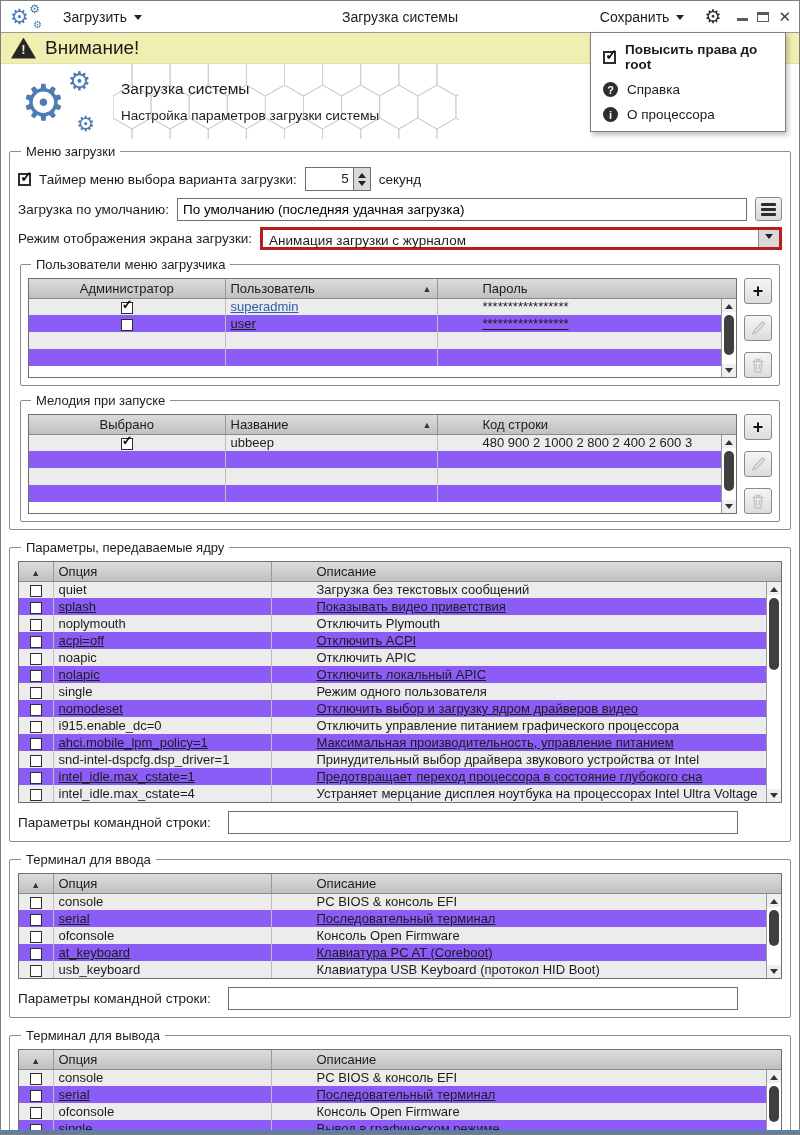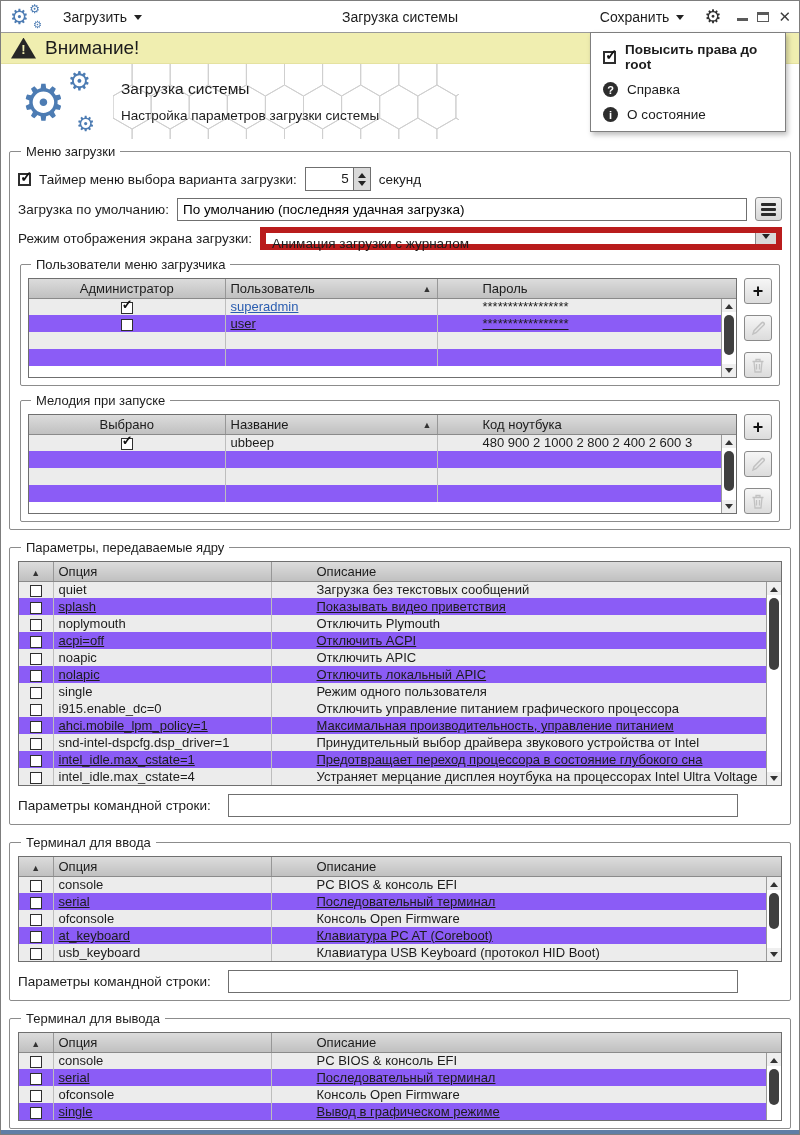--- a/index.html
+++ b/index.html
@@ -61,21 +61,21 @@
   .spinbox { display:flex; width:66px; height:24px; border:1px solid #6f6f6f; background:#fff; }
   .spin-val { flex:1; text-align:right; padding:3px 4px 0 0; font-size:13.5px; }
   .spin-btns { width:17px; border-left:1px solid #6f6f6f; background:#d9d9d9; display:flex; flex-direction:column; align-items:center; justify-content:center; gap:3px; }
   .tri-up { width:0; height:0; border:4px solid transparent; border-bottom:5px solid #222; }
   .tri-dn { width:0; height:0; border:4px solid transparent; border-top:5px solid #222; }
   input.txt { height:23px; border:1px solid #6f6f6f; font-family:inherit; font-size:13.5px; padding:0 5px; background:#fff; }
   .grow { flex:1; }
   .sqbtn { width:27px; height:24px; border:1px solid #8a8a8a; border-radius:3px; background:linear-gradient(#f2f2f2,#d8d8d8);
     display:flex; flex-direction:column; align-items:center; justify-content:center; gap:2px; }
   .sqbtn .bar { width:15px; height:3px; background:#2c2c2c; border-radius:1px; }
-  .combo { display:flex; height:23px; border:6px solid #b91c1c; background:#fff; flex:1; }
+  .combo { display:flex; height:23px; border:3px solid #b91c1c; background:#fff; flex:1; }
   .combo-text { flex:1; font-size:13.5px; padding:3px 6px 0; }
   .combo-btn { width:21px; background:#d9d9d9; border-left:1px solid #8a8a8a; display:flex; align-items:center; justify-content:center; }
 
   
   .table-wrap { display:flex; gap:7px; margin-top:4px; }
   .table-area { position:relative; flex:1; border:1px solid #6f6f6f; background:#fff; overflow:hidden; }
   table.grid { width:100%; border-collapse:collapse; table-layout:fixed; }
   table.grid th { background:linear-gradient(#dcdcdc,#c0c0c0); border-right:1px solid #979797; border-bottom:1px solid #8a8a8a;
     font-weight:normal; font-size:13px; height:19px; padding:0 5px; text-align:left; }
   table.grid th.center, table.grid td.c-center { text-align:center; }
@@ -158,21 +158,21 @@
           <span class="ck">✓</span>
         </span>
       <span>Повысить права до root</span>
     </div>
     <div class="menu-item">
       <span class="mi-circle">?</span>
       <span>Справка</span>
     </div>
     <div class="menu-item">
       <span class="mi-circle">i</span>
-      <span>О состояние</span>
+      <span>О процессора</span>
     </div>
   </div>
 
   <div class="header">
     <div class="hexwrap">
       <svg id="hexsvg" width="346" height="75">
           <polygon points="-19.1,-45.0 0.0,-34.0 0.0,-12.0 -19.1,-1.0 -38.1,-12.0 -38.1,-34.0" fill="none" stroke="#cfcfcf" stroke-width="1"></polygon>
           <polygon points="19.1,-45.0 38.1,-34.0 38.1,-12.0 19.1,-1.0 -0.0,-12.0 0.0,-34.0" fill="none" stroke="#cfcfcf" stroke-width="1"></polygon>
           <polygon points="57.2,-45.0 76.2,-34.0 76.2,-12.0 57.2,-1.0 38.1,-12.0 38.1,-34.0" fill="none" stroke="#cfcfcf" stroke-width="1"></polygon>
           <polygon points="95.3,-45.0 114.3,-34.0 114.3,-12.0 95.3,-1.0 76.2,-12.0 76.2,-34.0" fill="none" stroke="#cfcfcf" stroke-width="1"></polygon>
@@ -344,21 +344,21 @@
           <table class="grid">
             <colgroup>
                 <col style="width:196px">
                 <col style="width:212px">
                 <col>
               </colgroup>
             <thead>
               <tr>
                 <th class="center">Выбрано</th>
                 <th><span>Название</span><span class="sort">▲</span></th>
-                <th>Код ноутбука</th>
+                <th>Код строки</th>
               </tr>
             </thead>
             <tbody id="tb-melody">
                 <tr class="odd">
                   <td class="c-center"><span class="cbx"><span class="ck">✓</span></span></td>
                   <td><span>ubbeep</span></td>
                   <td><span>480 900 2 1000 2 800 2 400 2 600 3</span></td>
                 </tr>
                 <tr class="even">
                   <td></td>
@@ -451,20 +451,25 @@
             <tr class="even">
               <td class="c-center"><span class="cbx"></span></td>
               <td><span>nolapic</span></td>
               <td><span>Отключить локальный APIC</span></td>
             </tr>
             <tr class="odd">
               <td class="c-center"><span class="cbx"></span></td>
               <td><span>single</span></td>
               <td><span>Режим одного пользователя</span></td>
             </tr>
+            <tr class="even">
+              <td class="c-center"><span class="cbx"></span></td>
+              <td><span>nomodeset</span></td>
+              <td><span>Отключить выбор и загрузку ядром драйверов видео</span></td>
+            </tr>
             <tr class="odd">
               <td class="c-center"><span class="cbx"></span></td>
               <td><span>i915.enable_dc=0</span></td>
               <td><span>Отключить управление питанием графического процессора</span></td>
             </tr>
             <tr class="even">
               <td class="c-center"><span class="cbx"></span></td>
               <td><span>ahci.mobile_lpm_policy=1</span></td>
               <td><span>Максимальная производительность, управление питанием</span></td>
             </tr>

